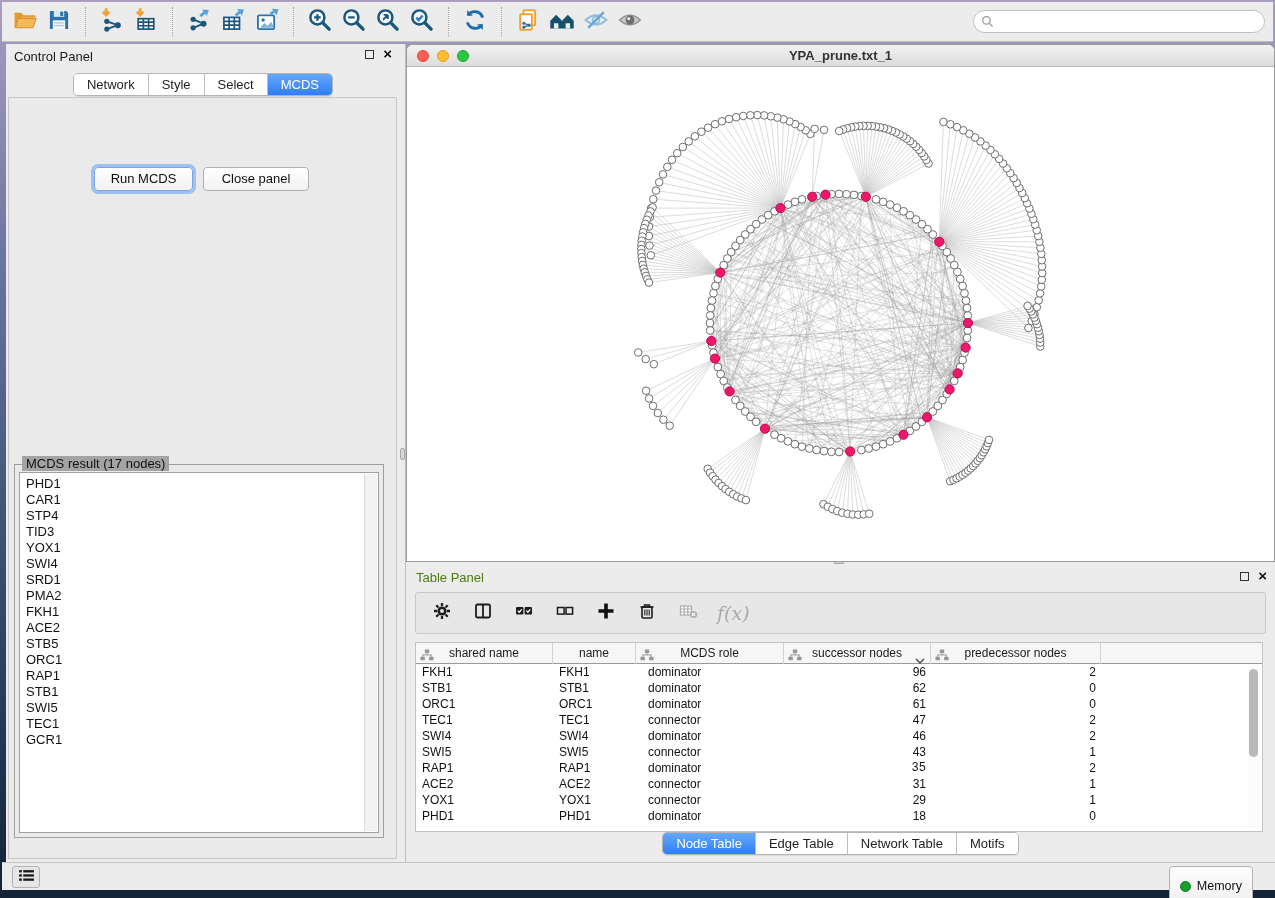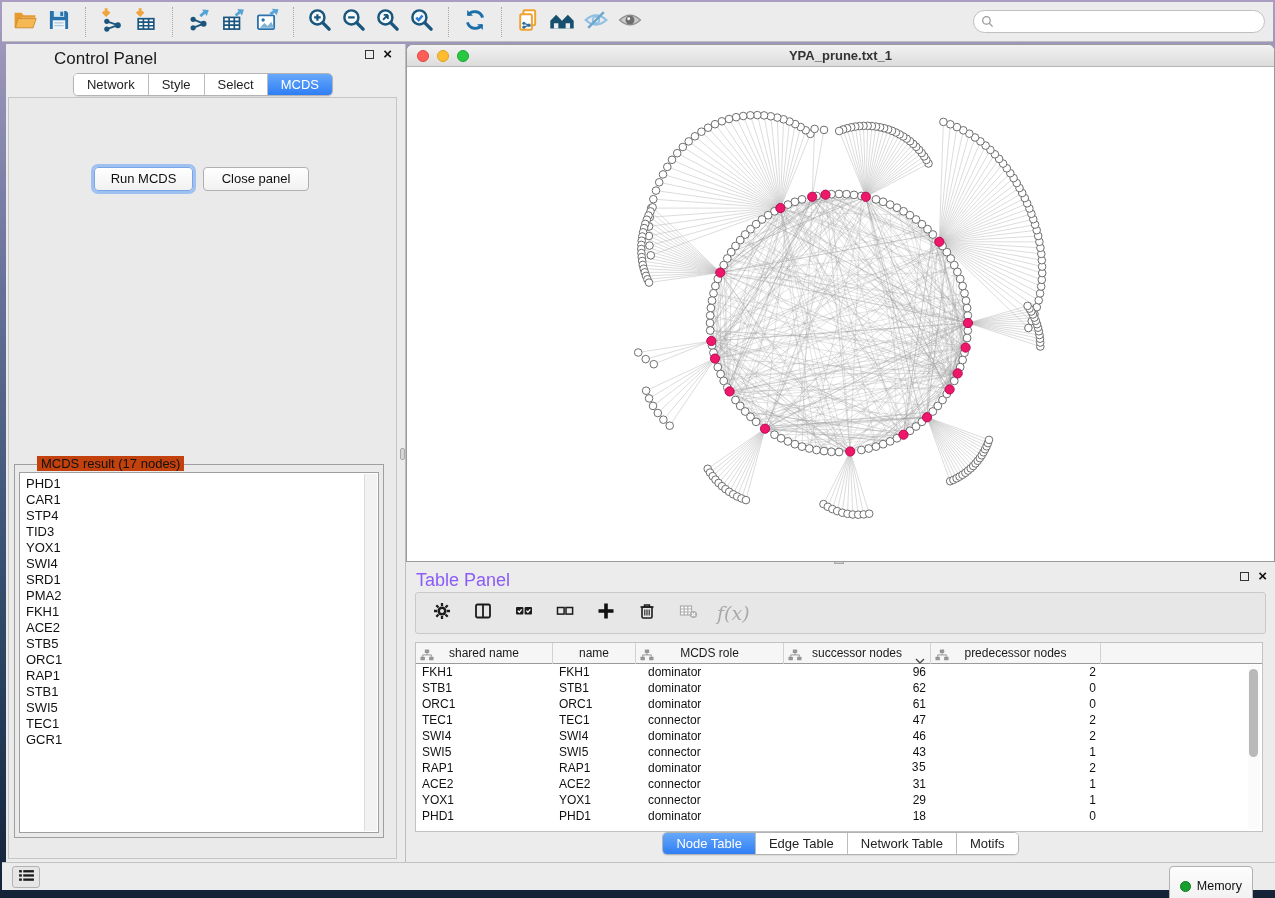--- a/index.html
+++ b/index.html
@@ -12,21 +12,21 @@
   .tb-btn { width:34px; height:32px; display:flex; align-items:center; justify-content:center; cursor:pointer; }
   .tb-btn svg { width:26px; height:26px; }
   .tb-sep { width:1px; height:30px; border-left:1px dotted #a8a8a8; margin:0 9px; }
   .searchwrap { margin-left:auto; margin-right:8px; position:relative; }
   .searchwrap input { width:292px; height:23px; border:1px solid #c0c0c0; border-radius:12px; background:#fff;
     padding-left:26px; font-size:12px; outline:none; }
   .searchwrap .mag { position:absolute; left:7px; top:4px; width:15px; height:15px; }
   
   .cpanel { position:absolute; left:6px; top:44px; width:394px; height:818px; background:#ececec; }
   .cp-header { position:relative; height:24px; }
-  .cp-title { position:absolute; left:8px; top:5px; font-size:17px; color:#1a1a1a;margin-left:40px; }
+  .cp-title { position:absolute; left:8px; top:5px; font-size:13px; color:#1a1a1a; }
   .win-btns { position:absolute; right:8px; top:4px; display:flex; gap:9px; align-items:center; }
   .float-glyph { width:9px; height:9px; border:1.5px solid #333; display:inline-block; }
   .close-glyph { font-size:15px; font-weight:bold; color:#111; line-height:12px; }
   .seg-bar { display:flex; border:1px solid #b4b4b4; border-radius:5px; overflow:hidden; background:#fff;
     box-shadow:0 1px 1px rgba(0,0,0,.08); }
   .seg { height:21px; line-height:21px; padding:0 13px; font-size:13px; color:#222; background:#fff;
     border-right:1px solid #bdbdbd; cursor:pointer; white-space:nowrap; }
   .seg:last-child { border-right:none; }
   .seg.sel { background:linear-gradient(#66a8fa,#2f7ef5); color:#fff; }
   .cp-tabs { position:absolute; top:29px; left:0; right:0; display:flex; justify-content:center; }
@@ -36,21 +36,21 @@
     border:1px solid #b5b5b5; border-radius:5px; display:flex; align-items:center; cursor:pointer;
     box-shadow:0 1px 1px rgba(0,0,0,.1); }
   .dropdown .dd-text { flex:1; font-size:13px; color:#111; padding-left:10px; white-space:nowrap; overflow:hidden; }
   .dropdown .dd-step { width:21px; height:24px; margin-right:-1px; border-radius:0 5px 5px 0;
     background:linear-gradient(#73b0fb,#2f7cf6); display:flex; align-items:center; justify-content:center; }
   .btn-row { position:absolute; top:123px; left:0; width:100%; height:24px; }
   .mac-btn { position:absolute; height:24px; background:linear-gradient(#fff,#f1f1f1); border:1px solid #b0b0b0;
     border-radius:4px; font-size:13px; color:#111; text-align:center; line-height:22px; cursor:pointer; }
   .mac-btn.focused { box-shadow:0 0 0 3px rgba(96,158,246,.55); border-color:#7aa6e8; }
   .fieldset { position:absolute; left:8px; top:420px; width:370px; height:374px; border:1px solid #9f9f9f; }
-  .legend { position:absolute; top:-9px; left:22px; background:#c2410c; padding:0 4px; font-size:13px; color:#111; }
+  .legend { position:absolute; top:-9px; left:7px; background:#a3a3a3; padding:0 4px; font-size:13px; color:#111; }
   .listbox { position:absolute; left:4px; right:4px; top:7px; bottom:4px; background:#fff; border:1px solid #9f9f9f; overflow:hidden; }
   .listbox .items { padding:3px 0 0 6px; }
   .listbox .item { font-size:13px; line-height:16px; color:#111; }
   .list-track { position:absolute; right:1px; top:1px; bottom:1px; width:13px; background:#f2f2f2; border-left:1px solid #dcdcdc; }
   
   .vdivider { position:absolute; left:400px; top:44px; width:6px; height:818px; background:#ececec; border-right:1px solid #bdbdbd; }
   .vdivider .grip { position:absolute; left:0; top:404px; width:5px; height:12px; background:#d6d6d6; border:1px solid #a9a9a9; border-radius:2px; }
   .hdivider { position:absolute; left:406px; top:562px; width:869px; height:4px; background:#ececec; }
   .hdivider .grip { position:absolute; left:428px; top:-6px; width:10px; height:8px; background:#cfcfcf; border:1px solid #a9a9a9; }
   
@@ -60,21 +60,21 @@
   .lights { position:absolute; left:10px; top:5px; display:flex; gap:8px; }
   .light { width:12px; height:12px; border-radius:50%; }
   .light.red { background:#ff5f57; border:1px solid #e2453d; }
   .light.yellow { background:#febc2e; border:1px solid #dfa023; }
   .light.green { background:#28c840; border:1px solid #1fa532; }
   .net-title { position:absolute; left:0; right:0; top:3px; text-align:center; font-size:13px; font-weight:bold; color:#333; }
   .net-canvas { position:relative; width:867px; height:494px; background:#fff; }
   
   .tpanel { position:absolute; left:406px; top:566px; width:869px; height:296px; background:#ececec; }
   .tp-header { position:relative; height:22px; }
-  .tp-title { position:absolute; left:10px; top:4px; font-size:18px; color:#8b5cf6; }
+  .tp-title { position:absolute; left:10px; top:4px; font-size:13px; color:#4d7c0f; }
   .tp-toolbar { position:absolute; left:9px; top:26px; width:851px; height:42px; border:1px solid #c9c9c9;
     border-radius:3px; background:#e7e7e7; display:flex; align-items:center; padding-left:14px; gap:17px; }
   .tt-btn { width:24px; height:24px; display:flex; align-items:center; justify-content:center; cursor:pointer; }
   .tt-btn svg { width:20px; height:20px; }
   .fx-label { font-size:19px; font-style:italic; font-family:"DejaVu Serif",serif; color:#a9a9a9; }
   .tablewrap { position:absolute; left:9px; top:76px; width:848px; height:190px; background:#fff; border:1px solid #c2c2c2; }
   .thead { display:flex; height:21px; background:#f6f6f6; border-bottom:1px solid #9a9a9a; }
   .th { position:relative; border-right:1px solid #d2d2d2; height:21px; }
   .th .h-icon { position:absolute; left:4px; top:4px; width:14px; height:12px; }
   .th .h-label { position:absolute; left:0; right:0; top:3px; text-align:center; font-size:12px; color:#1a1a1a; }

